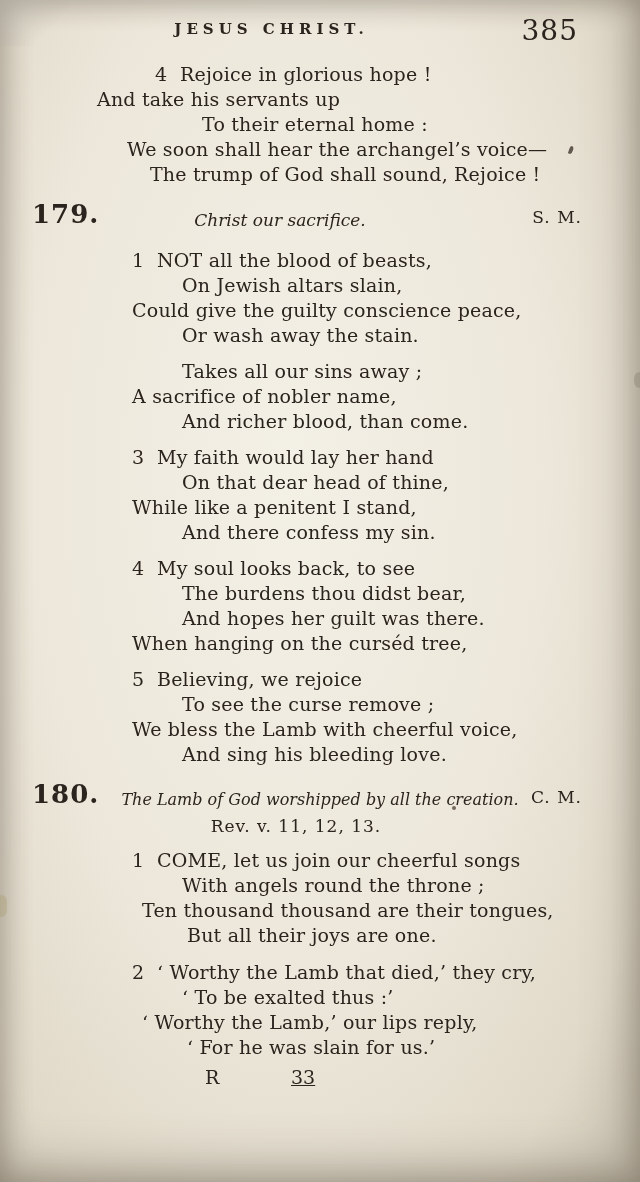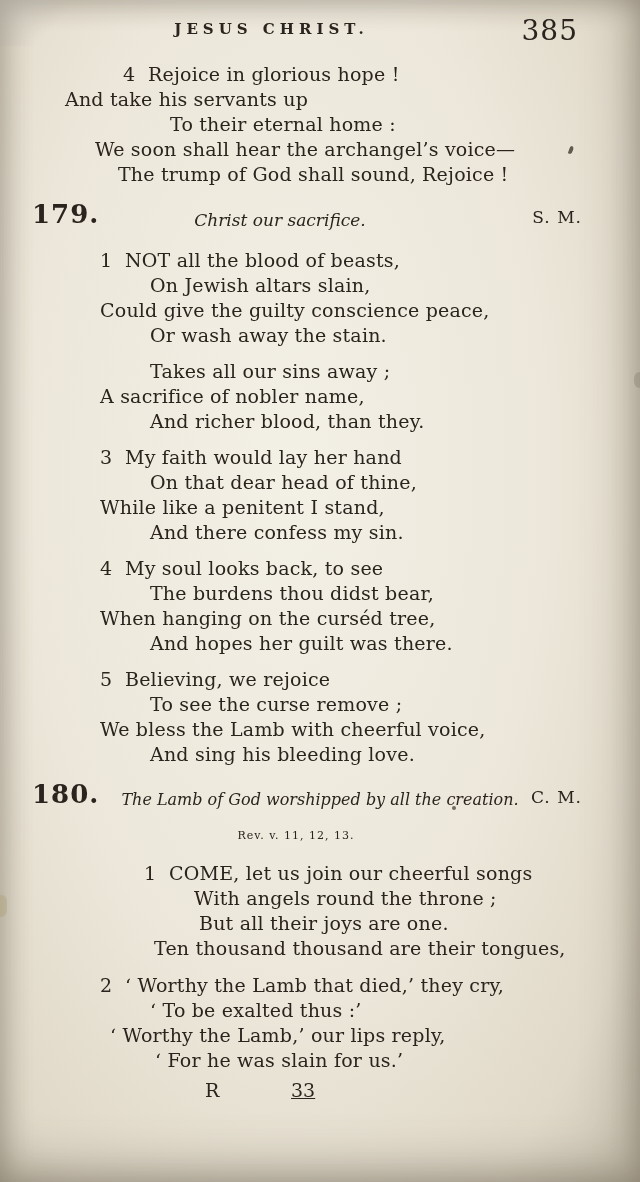--- a/index.html
+++ b/index.html
@@ -17,37 +17,37 @@
     color:#2b241e;
   }
   .corner-tl{position:absolute;top:0;left:0;width:70px;height:46px;
     background:linear-gradient(135deg, rgba(180,176,168,.55), rgba(180,176,168,0) 70%);}
   
   .header{position:relative;margin-top:16px;height:26px;}
   .running-head{position:absolute;left:8px;right:0;top:4px;text-align:center;
     padding-right:105px;font-size:15px;letter-spacing:5px;font-weight:600;}
   .page-num{position:absolute;right:62px;top:-2px;font-size:28px;letter-spacing:1px;}
   
-  .vline{font-size:19px;line-height:25px;height:25px;white-space:nowrap;letter-spacing:.2px;}
+  .vline{font-size:19px;line-height:25px;height:25px;white-space:nowrap;letter-spacing:.2px;margin-left:32px;}
   .vnum{display:inline-block;width:25px;}
   .stanza{margin-top:11px;}
   .cont-stanza{margin-top:20px;}
   .pl95{padding-left:95px}.pl100{padding-left:100px}.pl110{padding-left:110px}
   .pl118{padding-left:118px}.pl123{padding-left:123px}.pl125{padding-left:65px}
   .pl150{padding-left:150px}.pl155{padding-left:155px}.pl170{padding-left:170px}
   
   .hymn-head{position:relative;height:36px;margin-top:14px;}
   .hymn-no{position:absolute;left:32px;top:-2px;font-size:26px;font-weight:700;letter-spacing:1px;}
   .hymn-title{position:absolute;left:0;right:0;top:9px;text-align:center;
     font-style:italic;font-size:17px;padding-right:80px;}
   .hymn-title.long{font-size:16px;padding-left:80px;}
   .hymn-meter{position:absolute;right:58px;top:6px;font-size:17px;letter-spacing:1px;}
-  .hymn-ref{height:25px;text-align:center;font-size:11px;letter-spacing:1px;padding-right:48px;margin-top:18px;}
+  .hymn-ref{height:25px;text-align:center;font-size:17px;letter-spacing:1px;padding-right:48px;margin-top:5px;}
   .head-180{height:30px;}
-  .st-tight{margin-top:7px;padding-left:44px;}
+  .st-tight{margin-top:7px;}
   .st-2{margin-top:12px;}
   
   .footer{position:relative;height:24px;margin-top:6px;font-size:19px;}
   .sig{position:absolute;left:205px;top:0;}
   .pgmark{position:absolute;left:291px;top:0;text-decoration:underline;}
   
   .speck-quote{position:absolute;left:569px;top:146px;width:4px;height:8px;
     background:#4a4238;border-radius:50% 50% 50% 0;transform:rotate(18deg);opacity:.85;}
   .speck-dot{position:absolute;left:452px;top:806px;width:4px;height:4px;border-radius:50%;
     background:#55493c;opacity:.8;}
@@ -84,56 +84,56 @@
   <div class="stanza">
     <div class="vline pl100"><span class="vnum">1</span><span>NOT all the blood of beasts,</span></div>
     <div class="vline pl150">On Jewish altars slain,</div>
     <div class="vline pl100">Could give the guilty conscience peace,</div>
     <div class="vline pl150">Or wash away the stain.</div>
   </div>
 
   <div class="stanza">
     <div class="vline pl150">Takes all our sins away ;</div>
     <div class="vline pl100">A sacrifice of nobler name,</div>
-    <div class="vline pl150">And richer blood, than they.</div>
+    <div class="vline pl150">And richer blood, than come.</div>
   </div>
 
   <div class="stanza">
     <div class="vline pl100"><span class="vnum">3</span><span>My faith would lay her hand</span></div>
     <div class="vline pl150">On that dear head of thine,</div>
     <div class="vline pl100">While like a penitent I stand,</div>
     <div class="vline pl150">And there confess my sin.</div>
   </div>
 
   <div class="stanza">
     <div class="vline pl100"><span class="vnum">4</span><span>My soul looks back, to see</span></div>
     <div class="vline pl150">The burdens thou didst bear,</div>
+    <div class="vline pl150">And hopes her guilt was there.</div>
     <div class="vline pl100">When hanging on the curséd tree,</div>
-    <div class="vline pl150">And hopes her guilt was there.</div>
   </div>
 
   <div class="stanza">
     <div class="vline pl100"><span class="vnum">5</span><span>Believing, we rejoice</span></div>
     <div class="vline pl150">To see the curse remove ;</div>
     <div class="vline pl100">We bless the Lamb with cheerful voice,</div>
     <div class="vline pl150">And sing his bleeding love.</div>
   </div>
 
   <div class="hymn-head head-180">
     <span class="hymn-no">180.</span>
     <span class="hymn-title long">The Lamb of God worshipped by all the creation.</span>
     <span class="hymn-meter">C. M.</span>
   </div>
   <div class="hymn-ref">Rev. v. 11, 12, 13.</div>
 
   <div class="stanza st-tight">
     <div class="vline pl100"><span class="vnum">1</span><span>COME, let us join our cheerful songs</span></div>
     <div class="vline pl150">With angels round the throne ;</div>
+    <div class="vline pl110">Ten thousand thousand are their tongues,</div>
     <div class="vline pl155">But all their joys are one.</div>
-    <div class="vline pl110">Ten thousand thousand are their tongues,</div>
   </div>
 
   <div class="stanza st-2">
     <div class="vline pl100"><span class="vnum">2</span><span>‘ Worthy the Lamb that died,’ they cry,</span></div>
     <div class="vline pl150">‘ To be exalted thus :’</div>
     <div class="vline pl110">‘ Worthy the Lamb,’ our lips reply,</div>
     <div class="vline pl155">‘ For he was slain for us.’</div>
   </div>
 
   <div class="footer">

